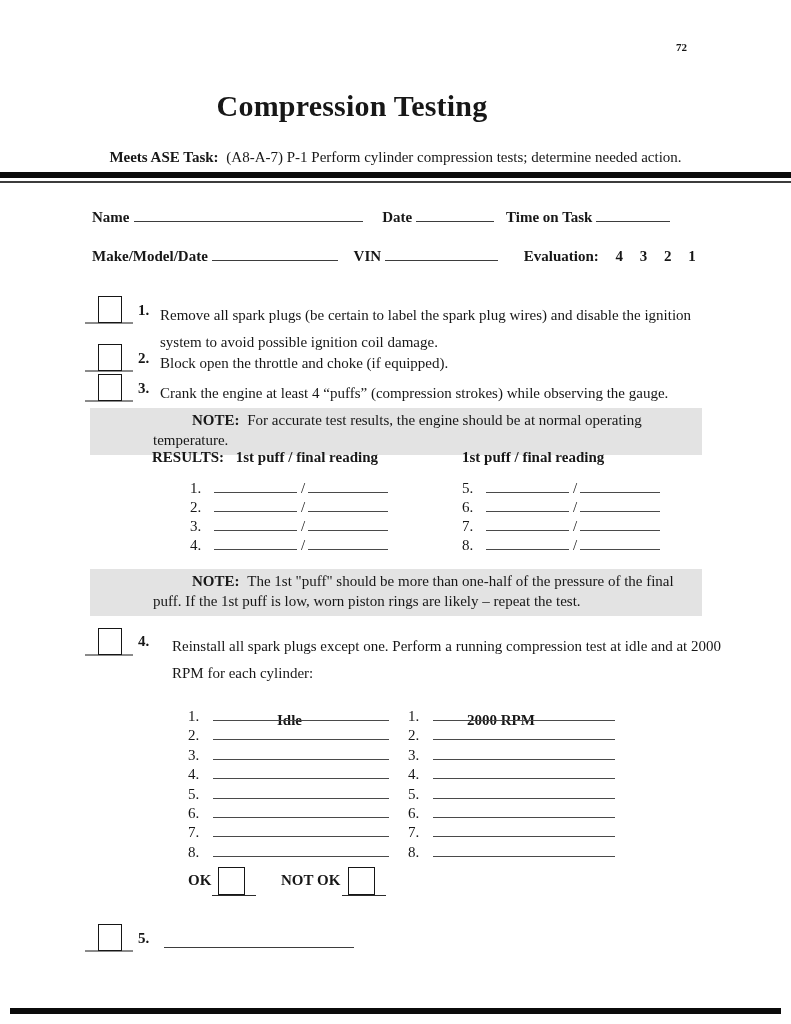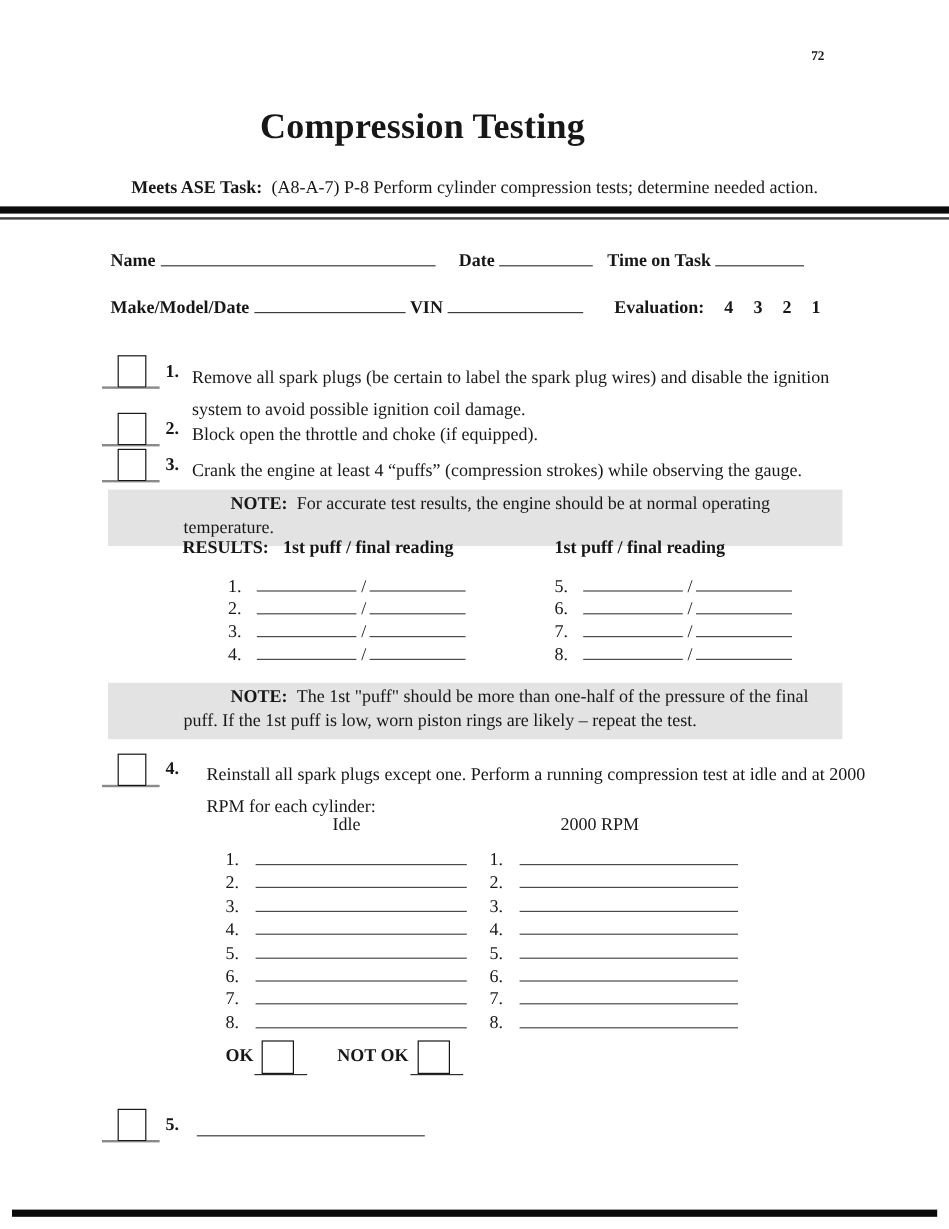--- a/index.html
+++ b/index.html
@@ -34,21 +34,21 @@
 
   .resheader { font-weight:bold; }
   .prows { line-height:19px; }
   .prow  { height:19px; white-space:nowrap; }
   .pnum  { display:inline-block; width:20px; }
   .pline { display:inline-block; height:14px; border-bottom:1.5px solid #4a4a4a; }
   .pl1 { width:83px; margin-left:4px; }
   .pl2 { width:80px; }
   .pslash { margin:0 3px 0 4px; }
 
-  .colhead { font-weight:normal; }
+  .colhead { font-weight:bold;margin-top:32px; }
   .rrows { line-height:19.4px; }
   .rrow  { height:19.4px; white-space:nowrap; }
   .rnum  { display:inline-block; width:20px; }
   .rline { display:inline-block; height:14px; border-bottom:1.5px solid #4a4a4a; margin-left:5px; }
   .rl-left  { width:176px; }
   .rl-right { width:182px; }
 
   .oklabel { font-weight:bold; font-size:15px; }
   .okbox { width:44px; height:30px; }
   .okbox::after { content:""; position:absolute; left:0; right:0; bottom:0; border-bottom:1.8px solid #2c2c2c; }
@@ -56,35 +56,35 @@
 </style>
 </head>
 <body>
 
 <div class="abs pageno" style="left:676px;top:41px">72</div>
 
 <h1 class="abs title" style="left:0;top:89px;width:704px">Compression Testing</h1>
 
 <div class="abs aseline" style="left:0;top:149px;width:791px">
   <b>Meets ASE Task:</b>
-  <span class="gap4">(A8-A-7) P-8  Perform cylinder compression tests; determine needed action.</span>
+  <span class="gap4">(A8-A-7) P-1  Perform cylinder compression tests; determine needed action.</span>
 </div>
 
 <div class="abs rule-top"></div>
 <div class="abs rule-thin"></div>
 
 <div class="abs fieldrow" style="left:92px;top:207px">
   <b>Name</b><span class="blank" style="width:229px"></span>
   <b style="margin-left:16px">Date</b><span class="blank" style="width:78px"></span>
   <b style="margin-left:8px">Time on Task</b><span class="blank" style="width:74px"></span>
 </div>
 
 <div class="abs fieldrow" style="left:92px;top:246px">
   <b>Make/Model/Date</b><span class="blank" style="width:126px"></span>
-  <b style="">VIN</b><span class="blank" style="width:113px"></span>
+  <b style="margin-left:12px">VIN</b><span class="blank" style="width:113px"></span>
   <b style="margin-left:22px">Evaluation:</b>
   <b style="margin-left:13px">4</b>
   <b style="margin-left:13px">3</b>
   <b style="margin-left:13px">2</b>
   <b style="margin-left:13px">1</b>
 </div>
 
 <div class="abs check" style="left:85px;top:294px">
     <span class="cbox"></span>
   </div>

